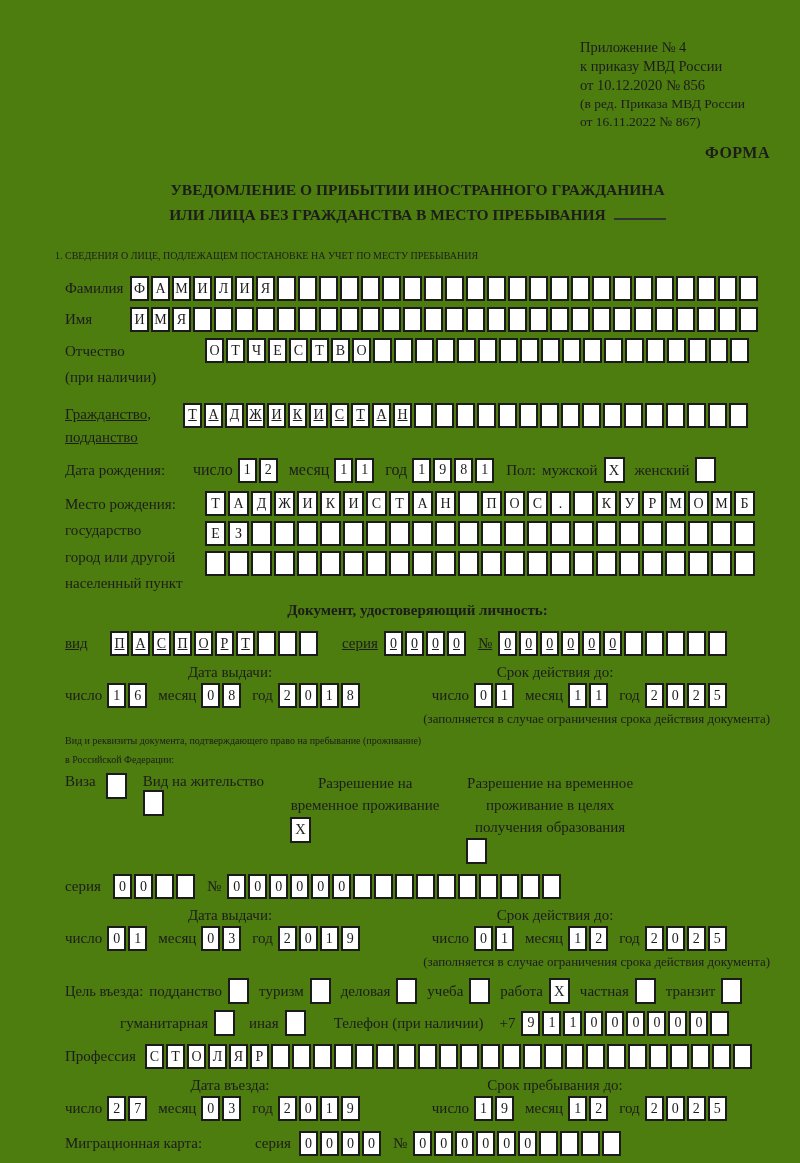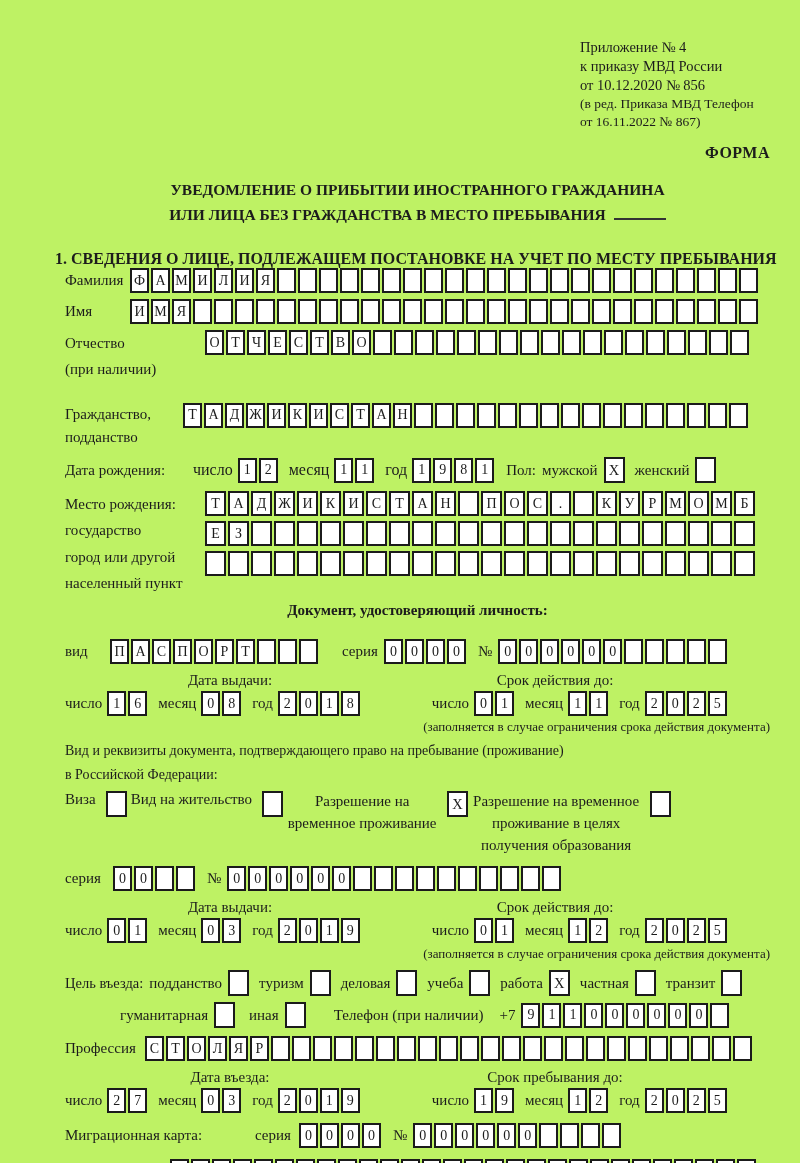--- a/index.html
+++ b/index.html
@@ -1,72 +1,72 @@
 <!DOCTYPE html>
 <html><head>
 <meta charset="utf-8">
 <style>
   html,body{margin:0;padding:0;background:#fff;}
-  .page{width:800px;height:1163px;box-sizing:border-box;background:#bef264;color:#1c1c1c;
+  .page{width:800px;height:1163px;box-sizing:border-box;background:#4d7c0f;color:#1c1c1c;
         font-family:"Liberation Serif","DejaVu Serif",serif;position:relative;overflow:hidden;
         padding:38px 30px 0 65px;}
   .hdr{width:190px;margin-left:auto;font-size:14.5px;line-height:1.32;}
   .hdr-sub{font-size:13.5px;line-height:1.3;}
   .forma{text-align:right;font-weight:bold;font-size:16px;margin-top:14px;letter-spacing:.5px;}
   .title{text-align:center;font-weight:bold;font-size:15.5px;line-height:1.6;margin-top:16px;}
   .blank{display:inline-block;width:52px;border-bottom:2.5px solid #333;height:14px;margin-left:8px;}
-  .sec{font-weight:bold;font-size:16px;margin:22px 0 0 -10px;white-space:nowrap;}
+  .sec{font-weight:normal;font-size:10px;margin:22px 0 15px -10px;white-space:nowrap;}
   .row{display:flex;align-items:center;}
   .row-top{display:flex;align-items:flex-start;}
   .lbl{font-size:15px;flex:none;}
   .lblblock{font-size:15px;flex:none;line-height:1.8;}
   .w65{width:65px;}
   .w80{width:80px;}
   .w105{width:105px;line-height:1.78;}
   .w118{width:118px;line-height:1.55;}
   .w140{width:140px;line-height:1.75;}
   .cells{display:inline-flex;flex:none;}
   .cell{flex:none;width:15px;height:21px;border:2px solid #1b1b1b;margin-right:2px;
         display:inline-flex;align-items:center;justify-content:center;
         font-size:14px;background:#fff;}
   .w23 .cell{width:17px;}
   .cbox{flex:none;display:inline-flex;width:17px;height:22px;border:2px solid #1b1b1b;
         align-items:center;justify-content:center;font-size:14.5px;background:#fff;}
-  .mt14{} .mt10{margin-top:10px;} .mt8{margin-top:8px;} .mt6{margin-top:6px;} .mt4{margin-top:20px;}
+  .mt14{} .mt10{margin-top:10px;} .mt8{margin-top:8px;} .mt6{margin-top:6px;} .mt4{margin-top:12px;text-decoration:underline;}
   .stack{display:flex;flex-direction:column;}
   .stack .cells{margin-bottom:5px;}
   .center-bold{text-align:center;font-weight:bold;font-size:15px;margin-top:6px;}
   .heads{display:flex;font-size:15px;margin-top:8px;}
   .head-left{width:330px;text-align:center;}
   .head-right{width:320px;text-align:center;}
   .drow{display:flex;align-items:center;margin-top:2px;font-size:15px;}
   .dgrp{display:inline-flex;align-items:center;}
   .dgrp-right{margin-left:70px;}
   .dl{margin-right:5px;}
   .dl2{margin:0 5px 0 9px;font-family:Liberation Serif, serif;}
   .note{text-align:right;font-size:13px;margin-top:3px;}
-  .plain{font-size:14px;}
+  .plain{font-size:10px;}
   .opts{display:flex;align-items:flex-start;margin-top:8px;font-size:15px;}
   .opt{display:inline-flex;align-items:flex-start;}
   .olbl{margin-right:10px;}
   .olbl-c{text-align:center;line-height:1.45;margin-right:10px;}
-  .wA{width:150px;} .wB{width:168px;} .gap16{margin-left:4px;}
+  .wA{width:150px;} .wB{width:168px;} .gap16{margin-left:16px;flex-direction:column;}
   .inlbl{margin:0 6px 0 10px;font-size:15px;}
   .inlbl-first{margin-right:6px;font-size:15px;}
 </style>
 </head>
 <body>
 
 <div class="page">
 
   <div class="hdr">
     <div>Приложение № 4</div>
     <div>к приказу МВД России</div>
     <div>от 10.12.2020 № 856</div>
-    <div class="hdr-sub">(в ред. Приказа МВД Телефон</div>
+    <div class="hdr-sub">(в ред. Приказа МВД России</div>
     <div class="hdr-sub">от 16.11.2022 № 867)</div>
   </div>
 
   <div class="forma">ФОРМА</div>
 
   <div class="title">
     <div>УВЕДОМЛЕНИЕ О ПРИБЫТИИ ИНОСТРАННОГО ГРАЖДАНИНА</div>
     <div>
       <span>ИЛИ ЛИЦА БЕЗ ГРАЖДАНСТВА В МЕСТО ПРЕБЫВАНИЯ</span><span class="blank"></span>
     </div>

